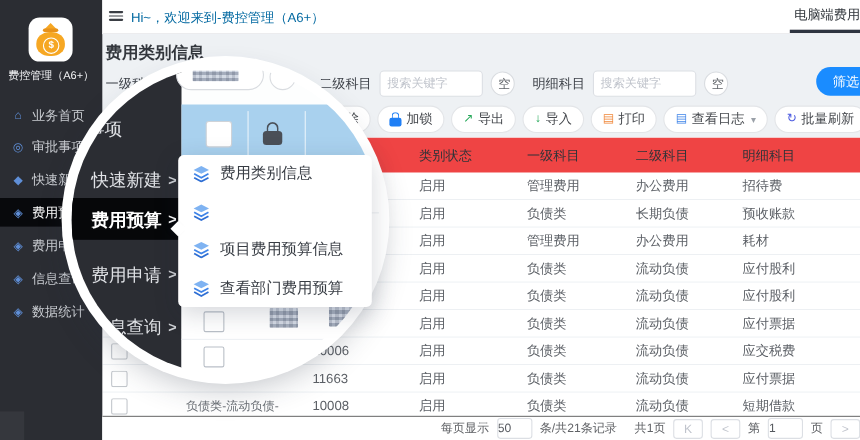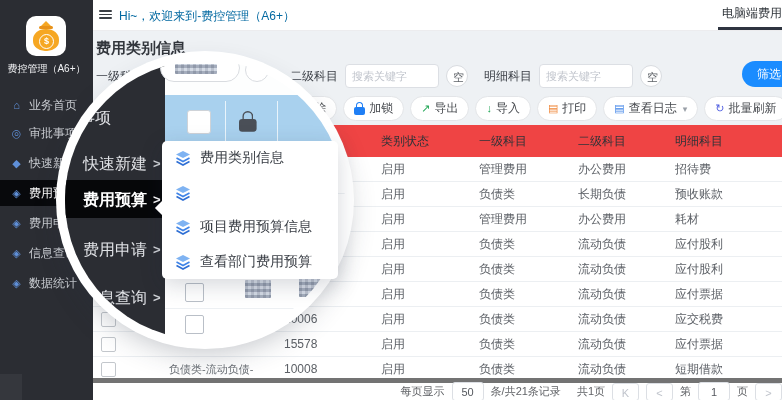--- a/index.html
+++ b/index.html
@@ -58,23 +58,23 @@
   .c{box-sizing:border-box;padding-left:6px;overflow:hidden;white-space:nowrap;text-overflow:ellipsis;flex:none;}
   .c0{width:30px;display:flex;justify-content:center;padding:0;}
   .c1{width:40px;display:flex;justify-content:center;padding:0;}
   .c2{width:115px;font-size:11px;color:#6b7076;}
   .c3{width:97px;} .c4{width:98px;} .c5{width:99px;} .c6{width:97px;} .c7{width:113px;}
   .t-head .c{font-weight:normal;}
   .cb{width:13px;height:13px;border:1px solid #c3c7cc;border-radius:2px;background:#fff;flex:none;}
   .t-head .cb{border-color:#fff;background:#fff;}
 
   
-  #pager{position:absolute;left:93px;bottom:0;width:689px;height:22px;background:#fff;border-top:5px solid #737373;
+  #pager{position:absolute;left:93px;bottom:0;width:689px;height:22px;background:#fff;border-top:1px solid #737373;
          display:flex;align-items:center;justify-content:flex-end;gap:7px;font-size:11px;color:#606266;padding-right:0;margin-right:-26px;box-sizing:border-box;z-index:1;}
-  .pg-box{width:30px;height:17px;border:1px solid #dcdfe4;border-radius:3px;text-align:center;font-size:11px;color:#55585e;padding:0;}
+  .pg-box{width:30px;height:17px;border:1px solid #dcdfe4;border-radius:3px;text-align:left;font-size:11px;color:#55585e;padding:0;}
   .pg-btn{width:27px;height:18px;border:1px solid #dcdfe4;border-radius:3px;background:#fff;color:#c0c4cc;font-size:11px;line-height:16px;text-align:center;flex:none;}
   .pg-sp{width:2px;}
 
   
   #lens{position:absolute;left:65px;top:60px;width:280px;height:280px;border-radius:50%;overflow:hidden;z-index:20;
         box-shadow:0 0 0 9px #ffffff,0 12px 30px rgba(40,50,65,.30);background:#fdfefe;}
   .m-side{position:absolute;left:0;top:0;width:100px;height:280px;background:#2b2d33;}
   .m-item{position:absolute;font-size:16px;color:#dfe1e5;white-space:nowrap;}
   .m-chev{position:absolute;font-size:13px;font-weight:bold;color:#cfd2d6;}
   .m-selrow{position:absolute;left:0;top:120px;width:100px;height:38px;background:#060709;}
@@ -307,21 +307,21 @@
       <span class="c c5">负债类</span>
       <span class="c c6">流动负债</span>
       <span class="c c7">应交税费</span>
     </div>
     <div class="t-row">
       <span class="c c0">
           <span class="cb"></span>
         </span>
         <span class="c c1"></span>
       <span class="c c2"></span>
-      <span class="c c3">15578</span>
+      <span class="c c3">11663</span>
       <span class="c c4">启用</span>
       <span class="c c5">负债类</span>
       <span class="c c6">流动负债</span>
       <span class="c c7">应付票据</span>
     </div>
     <div class="t-row">
       <span class="c c0">
           <span class="cb"></span>
         </span>
         <span class="c c1"></span>

